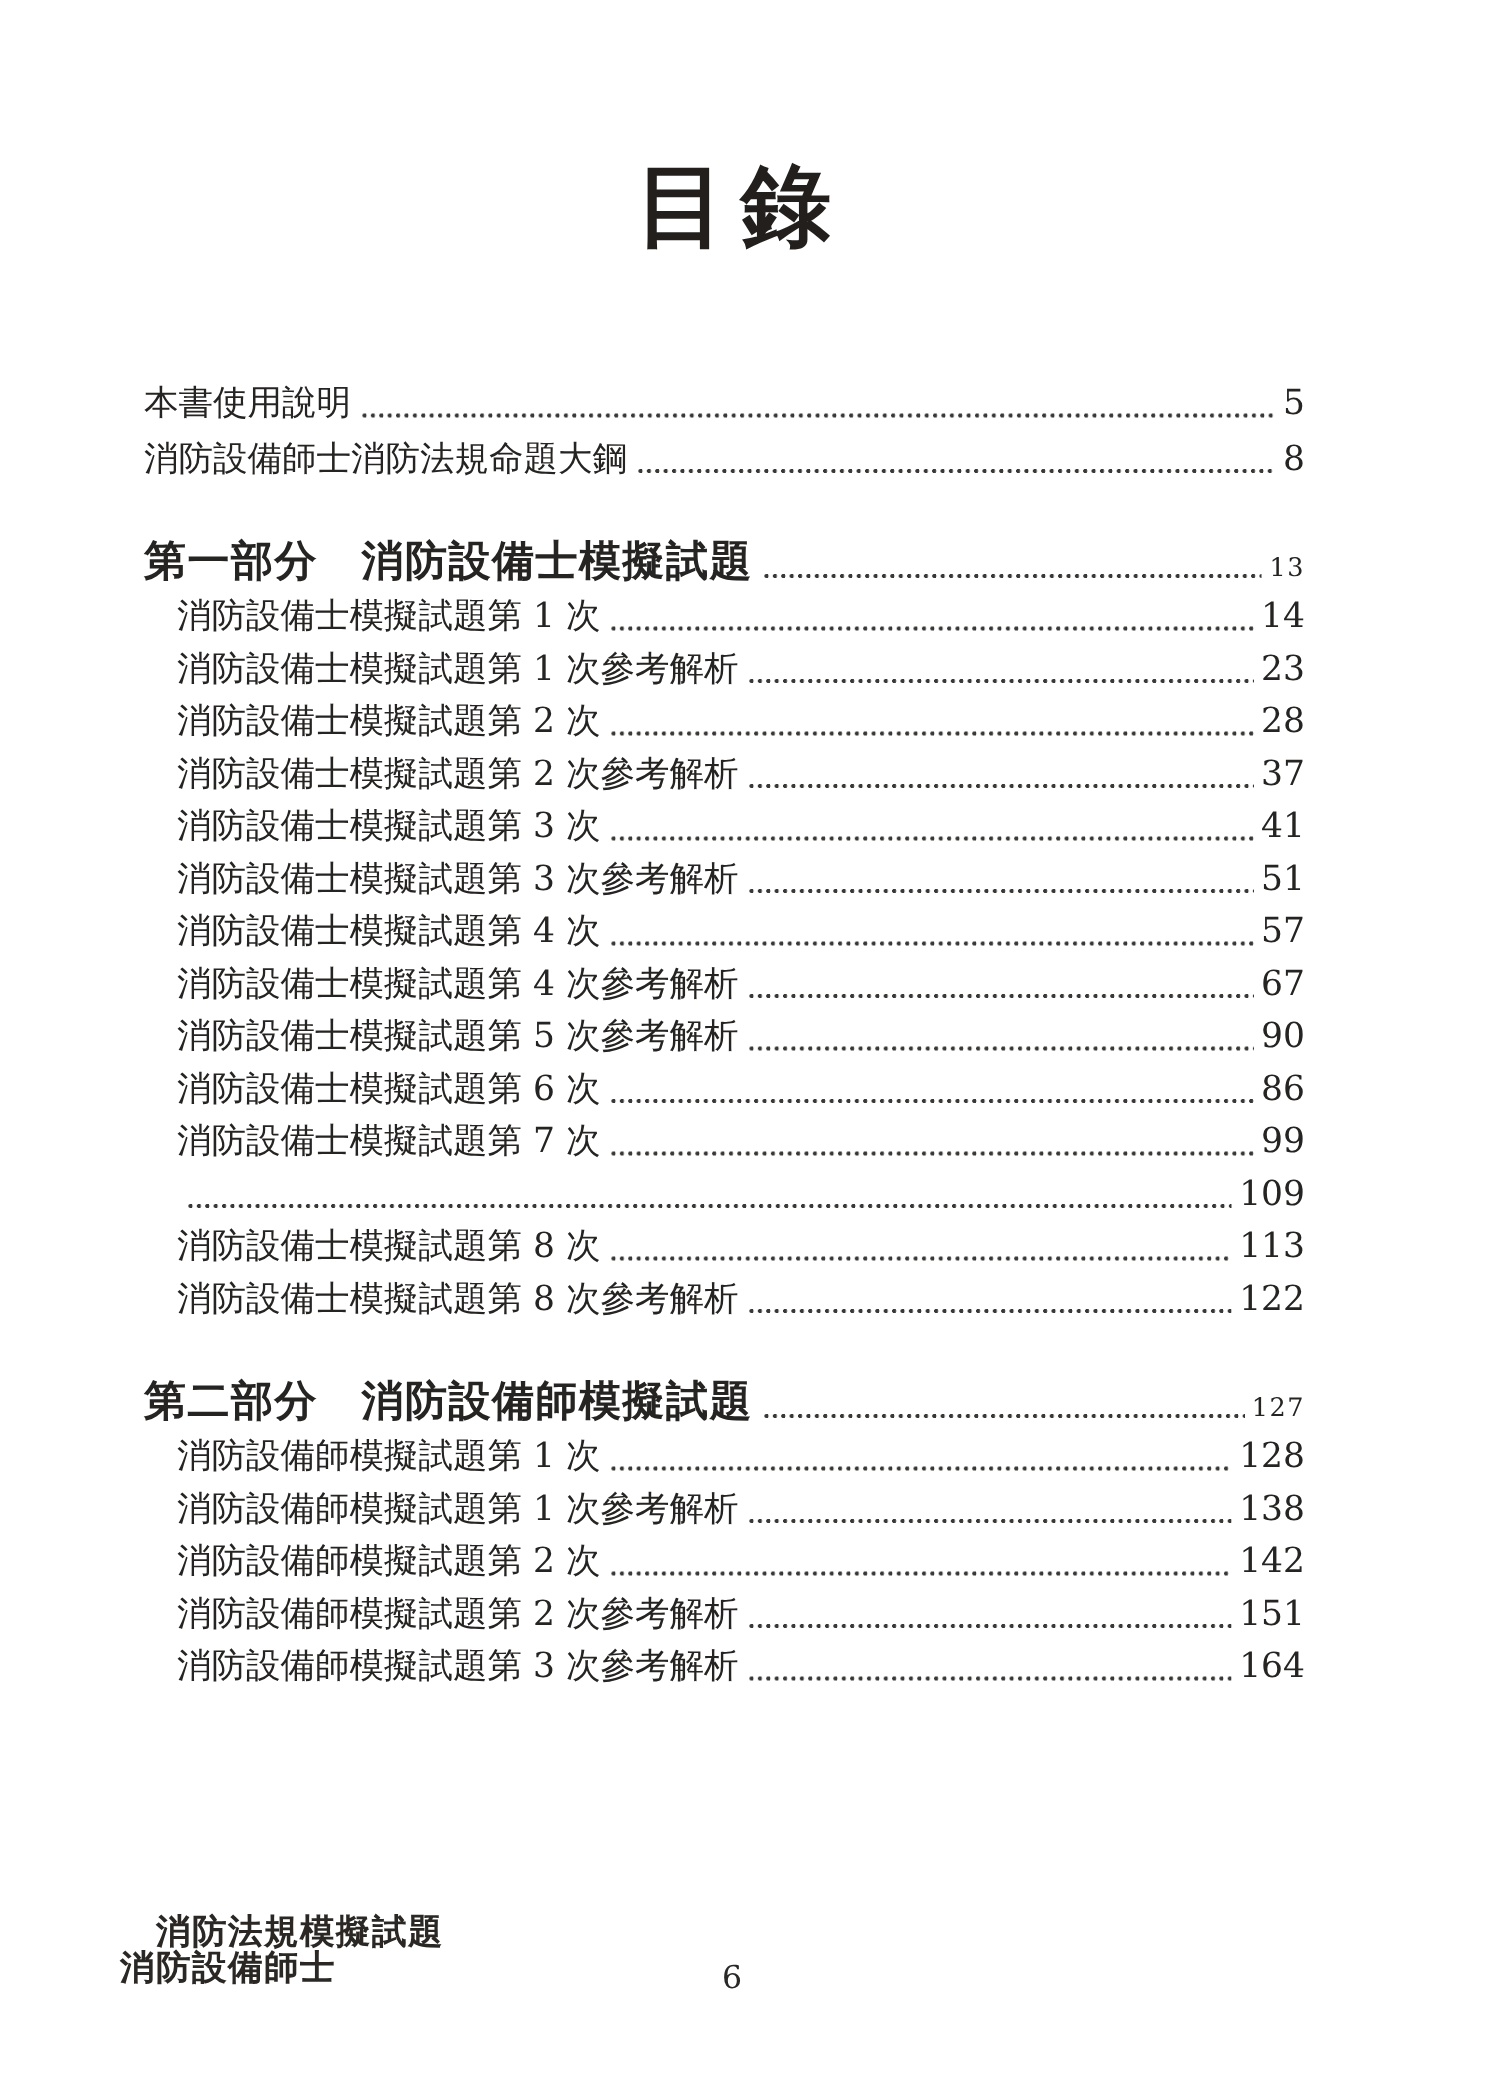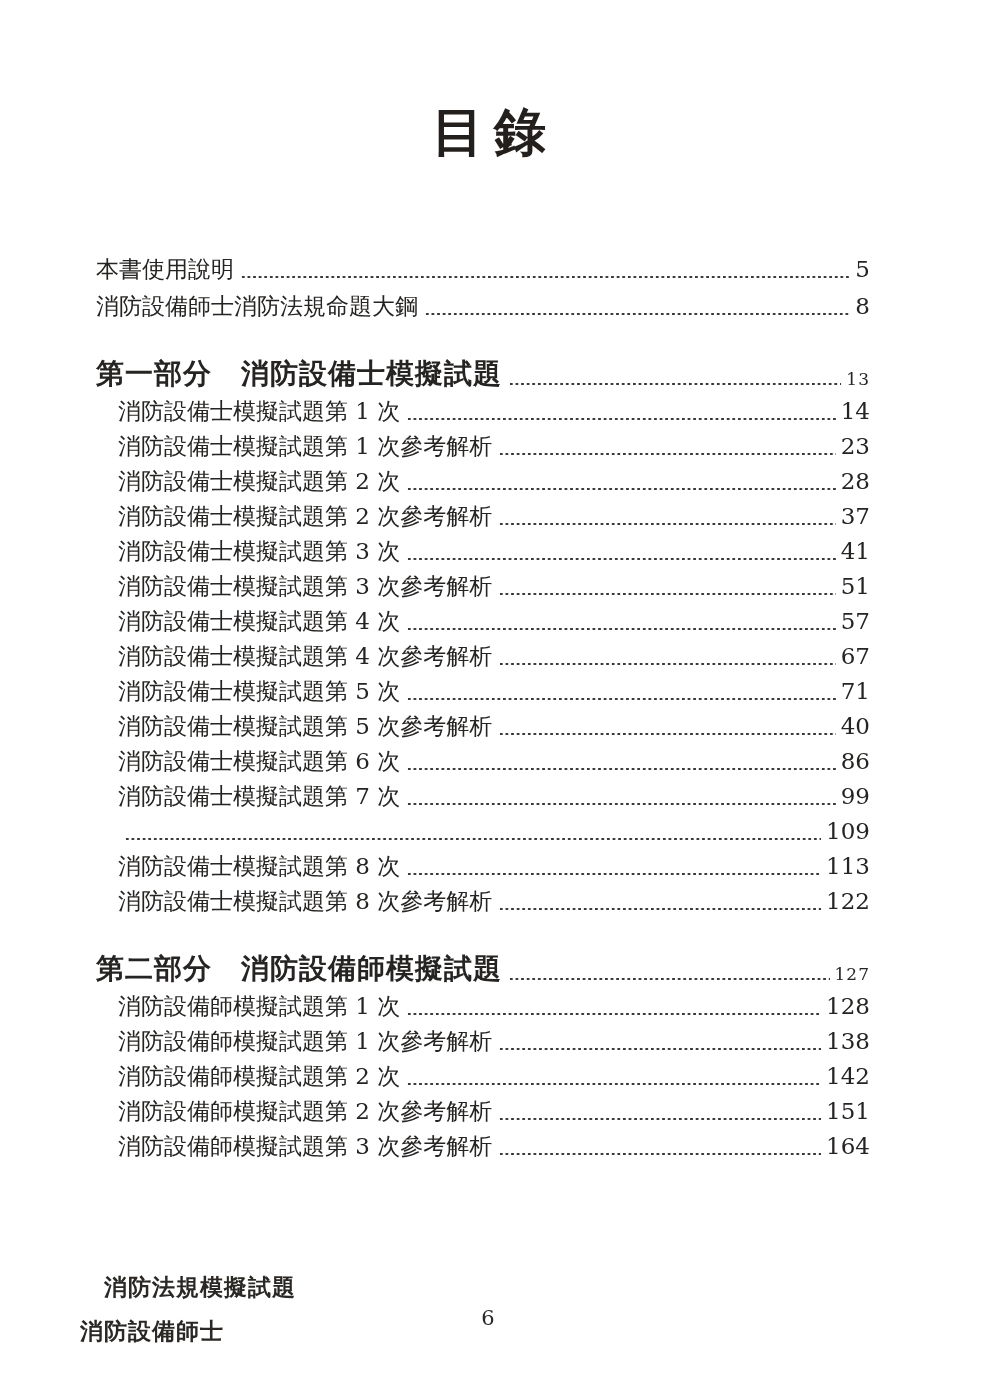--- a/index.html
+++ b/index.html
@@ -9,21 +9,21 @@
     background:#ffffff;
     margin:0 auto;
     overflow:hidden;
     font-family:"DejaVu Serif","Liberation Serif",serif;
     color:#262422;
   }
   .doc-title{
     position:absolute;
     top:98px;left:0;right:12px;
     text-align:center;
-    font-size:52px;
+    font-size:60px;
     font-weight:bold;
     letter-spacing:10px;
     color:#221f1d;
   }
   .toc{
     position:absolute;
     top:246px;left:96px;right:130px;
   }
   .toc-row{
     display:flex;
@@ -72,21 +72,21 @@
   }
   .footer-logo{position:absolute;left:0;top:1238px;width:320px;height:130px;}
   .footer-text{
     position:absolute;
     font-weight:bold;
     font-size:23px;
     letter-spacing:1px;
     color:#2a2724;
     white-space:nowrap;
   }
-  .footer-line1{left:80px;top:1296px;margin-top:20px;}
+  .footer-line1{left:80px;top:1296px;}
   .footer-line2{left:104px;top:1272px;}
 </style>
 </head>
 <body>
 
 <div class="sheet">
 
   <div class="doc-title">目錄</div>
 
   <div class="toc">
@@ -142,28 +142,23 @@
           <span class="toc-label">消防設備士模擬試題第 4 次</span>
           <span class="toc-dots"></span>
           <span class="toc-page">57</span>
         </div>
         <div class="toc-row entry-row">
           <span class="toc-label">消防設備士模擬試題第 4 次參考解析</span>
           <span class="toc-dots"></span>
           <span class="toc-page">67</span>
         </div>
         <div class="toc-row entry-row">
-          <span class="toc-label">消防設備士模擬試題第 5 次</span>
-          <span class="toc-dots"></span>
-          <span class="toc-page">71</span>
-        </div>
-        <div class="toc-row entry-row">
           <span class="toc-label">消防設備士模擬試題第 5 次參考解析</span>
           <span class="toc-dots"></span>
-          <span class="toc-page">40</span>
+          <span class="toc-page">90</span>
         </div>
         <div class="toc-row entry-row">
           <span class="toc-label">消防設備士模擬試題第 6 次</span>
           <span class="toc-dots"></span>
           <span class="toc-page">86</span>
         </div>
         <div class="toc-row entry-row">
           <span class="toc-label">消防設備士模擬試題第 7 次</span>
           <span class="toc-dots"></span>
           <span class="toc-page">99</span>

